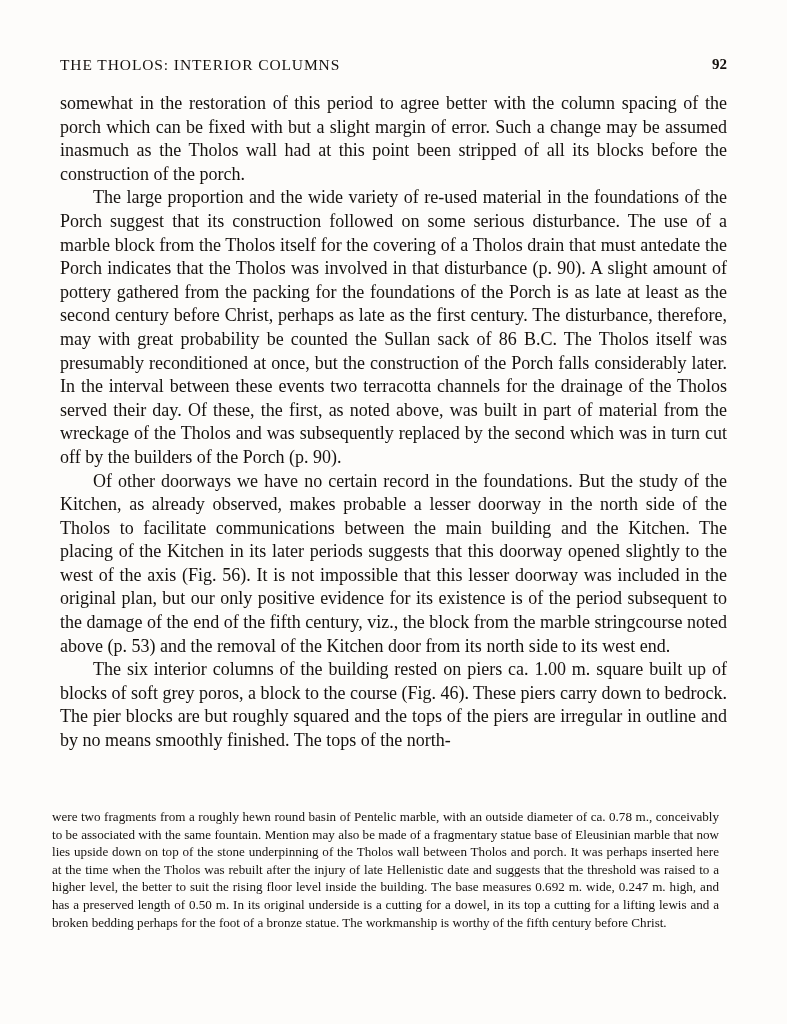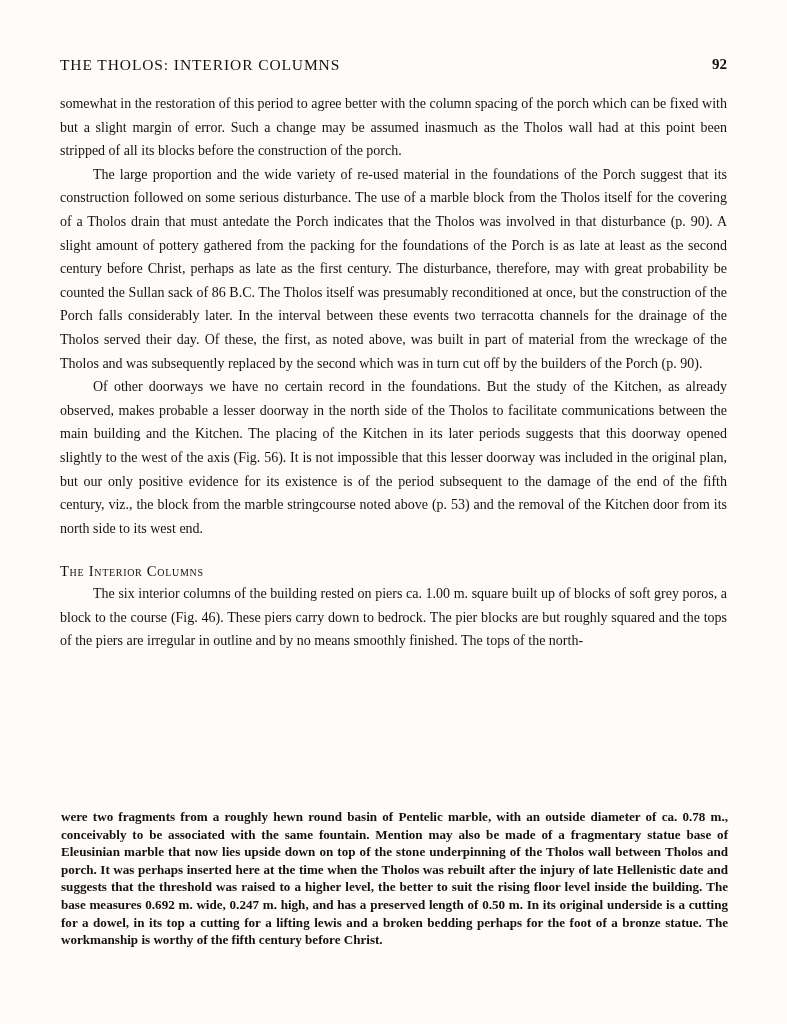--- a/index.html
+++ b/index.html
@@ -47,21 +47,21 @@
     font-weight: bold;
   }
   .body-col {
     position: absolute;
     top: 92px;
     left: 60px;
     width: 667px;
   }
   p.body {
     margin: 0 0 0 0;
-    font-size: 14px;
+    font-size: 18px;
     line-height: 23.6px;
     text-align: justify;
     text-justify: inter-word;
   }
   p.body.indent {
     text-indent: 33px;
   }
   .section-head {
     margin-top: 23px;
     margin-bottom: 2px;
@@ -72,24 +72,23 @@
 
   .footnote-rule {
     position: absolute;
     left: 60px;
     top: 800px;
     width: 0px;
     height: 0px;
   }
   .footnote {
     position: absolute;
-    left: 61px;
+    left: 52px;
     top: 808px;
     width: 667px;
-    font-weight: bold;
   }
   .footnote p {
     margin: 0;
     font-size: 13.1px;
     line-height: 17.6px;
     text-align: justify;
   }
 </style>
 </head>
 <body>
@@ -102,21 +101,20 @@
   </div>
 
   <div class="body-col">
 
     <p class="body">somewhat in the restoration of this period to agree better with the column spacing of the porch which can be fixed with but a slight margin of error.  Such a change may be assumed inasmuch as the Tholos wall had at this point been stripped of all its blocks before the construction of the porch.</p>
 
     <p class="body indent">The large proportion and the wide variety of re-used material in the foundations of the Porch suggest that its construction followed on some serious disturbance.  The use of a marble block from the Tholos itself for the covering of a Tholos drain that must antedate the Porch indicates that the Tholos was involved in that disturbance (p. 90).  A slight amount of pottery gathered from the packing for the foundations of the Porch is as late at least as the second century before Christ, perhaps as late as the first century.  The disturbance, therefore, may with great probability be counted the Sullan sack of 86 B.C.  The Tholos itself was presumably reconditioned at once, but the construction of the Porch falls considerably later.  In the interval between these events two terracotta channels for the drainage of the Tholos served their day.  Of these, the first, as noted above, was built in part of material from the wreckage of the Tholos and was subsequently replaced by the second which was in turn cut off by the builders of the Porch (p. 90).</p>
 
     <p class="body indent">Of other doorways we have no certain record in the foundations.  But the study of the Kitchen, as already observed, makes probable a lesser doorway in the north side of the Tholos to facilitate communications between the main building and the Kitchen.  The placing of the Kitchen in its later periods suggests that this doorway opened slightly to the west of the axis (Fig. 56).  It is not impossible that this lesser doorway was included in the original plan, but our only positive evidence for its existence is of the period subsequent to the damage of the end of the fifth century, viz., the block from the marble stringcourse noted above (p. 53) and the removal of the Kitchen door from its north side to its west end.</p>
 
-    <div class="section-head">The Interior Columns</div>
 
     <p class="body indent">The six interior columns of the building rested on piers ca. 1.00 m. square built up of blocks of soft grey poros, a block to the course (Fig. 46).  These piers carry down to bedrock.  The pier blocks are but roughly squared and the tops of the piers are irregular in outline and by no means smoothly finished.  The tops of the north-</p>
 
   </div>
 
   <div class="footnote-rule"></div>
 
   <div class="footnote">
     <p>were two fragments from a roughly hewn round basin of Pentelic marble, with an outside diameter of ca. 0.78 m., conceivably to be associated with the same fountain.  Mention may also be made of a fragmentary statue base of Eleusinian marble that now lies upside down on top of the stone underpinning of the Tholos wall between Tholos and porch.  It was perhaps inserted here at the time when the Tholos was rebuilt after the injury of late Hellenistic date and suggests that the threshold was raised to a higher level, the better to suit the rising floor level inside the building.  The base measures 0.692 m. wide, 0.247 m. high, and has a preserved length of 0.50 m.  In its original underside is a cutting for a dowel, in its top a cutting for a lifting lewis and a broken bedding perhaps for the foot of a bronze statue.  The workmanship is worthy of the fifth century before Christ.</p>
   </div>

